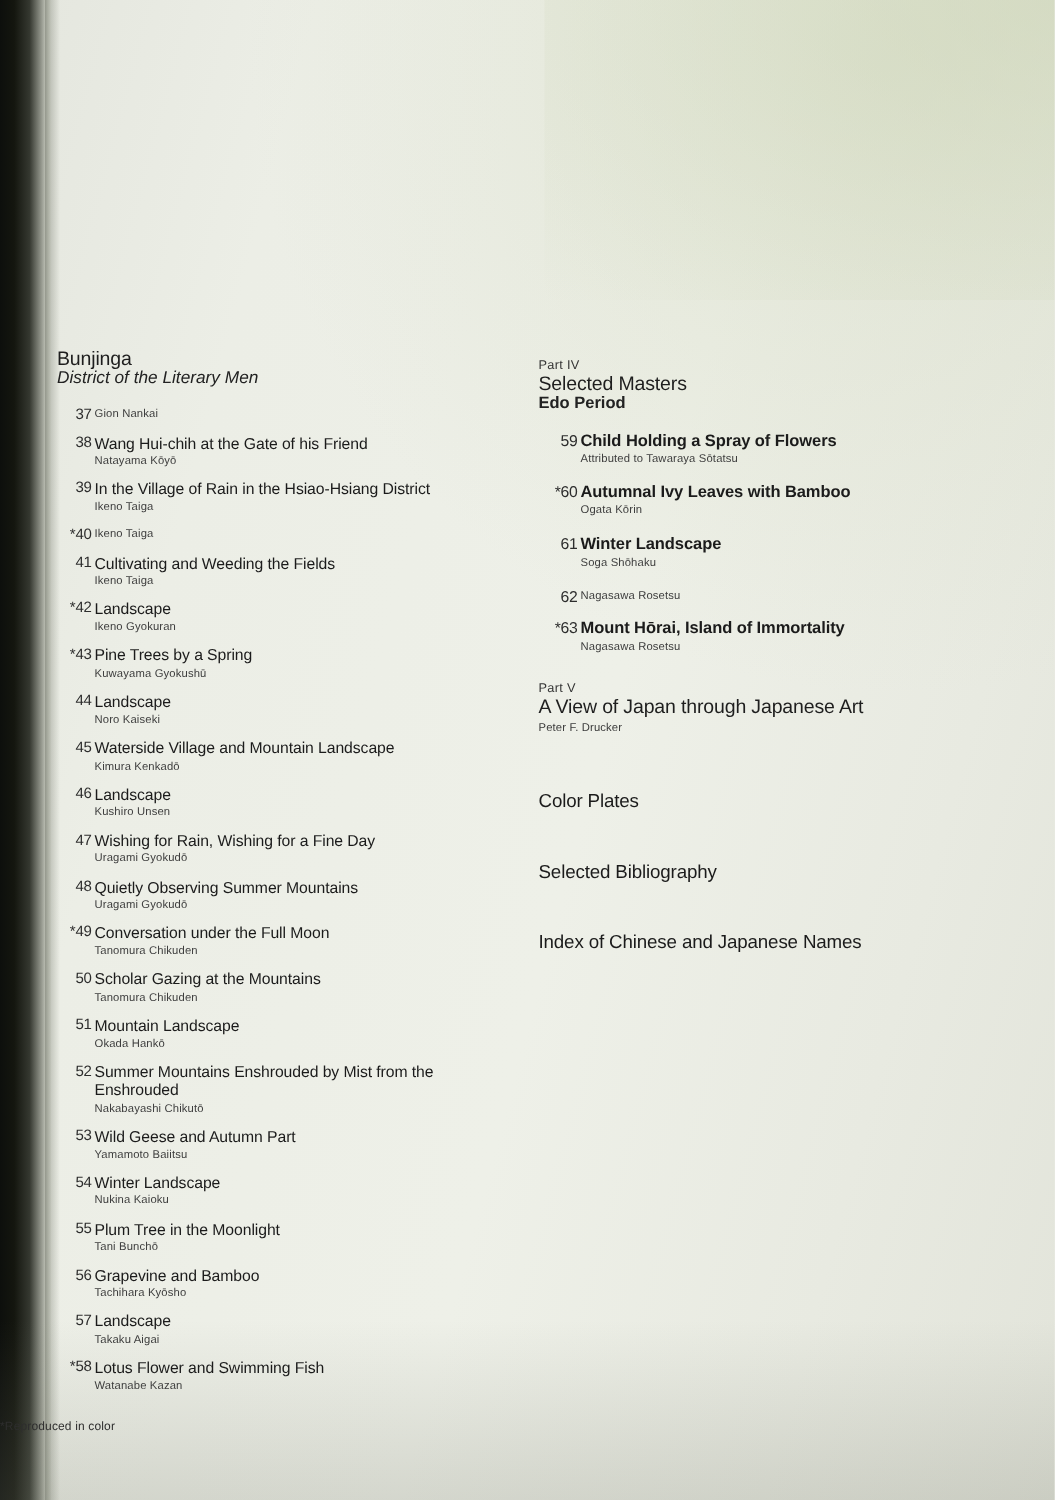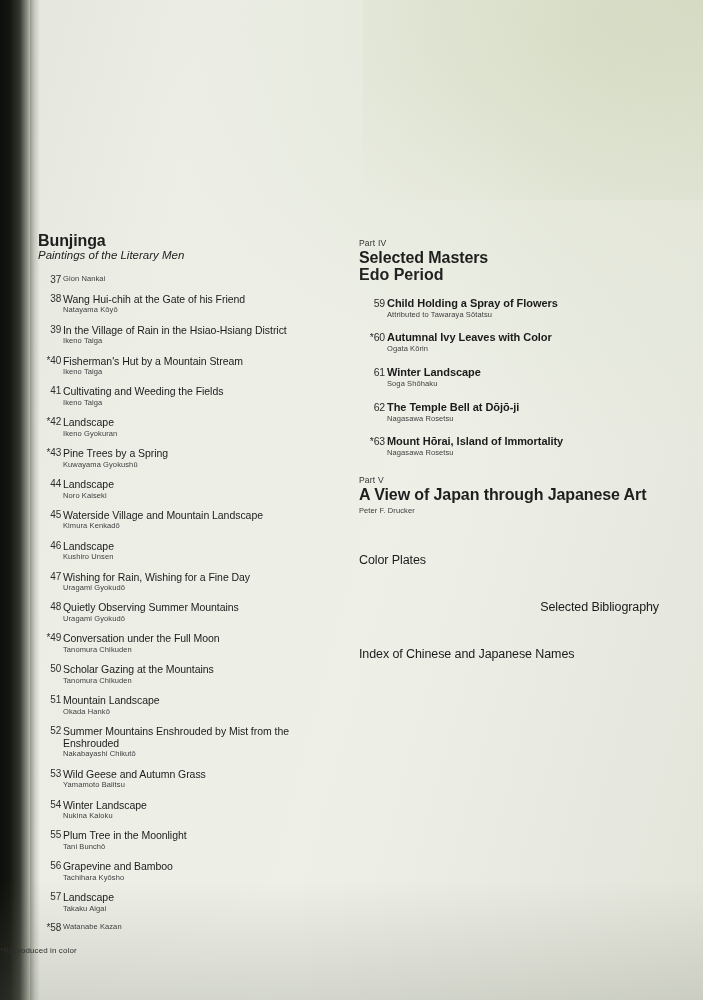--- a/index.html
+++ b/index.html
@@ -57,34 +57,34 @@
   .col-left { left: 38px; top: 232px; width: 300px; }
   .col-right { left: 359px; top: 238px; width: 300px; }
 
   .part-label {
     font-size: 8.5px;
     letter-spacing: 0.2px;
     color: #333;
     margin-bottom: 1px;
   }
   .part-title {
-    font-size: 16px;
-    font-weight: bold;
+    font-size: 13px;
+    font-weight: normal;
     line-height: 1.08;
     letter-spacing: -0.1px;
     color: #1e1e1e;
   }
   .part-sub {
     font-size: 11.5px;
     font-style: italic;
     line-height: 1.15;
     color: #222;
     margin-top: 0px;
   }
-  .part-sub.plain { font-style: normal; font-weight: bold; font-size: 16px; }
+  .part-sub.plain { font-style: normal; font-weight: bold; font-size: 11px; }
   .part-credit {
     font-size: 7.5px;
     color: #3a3a3a;
     margin-top: 2px;
     letter-spacing: 0.1px;
   }
 
   .entries { margin-top: 12px; }
   .entry {
     position: relative;
@@ -121,21 +121,21 @@
 
   .block2 { margin-top: 18px; }
   .section-head {
     font-size: 12.5px;
     font-weight: normal;
     color: #1b1b1b;
     margin-top: 0;
     letter-spacing: -0.1px;
   }
   .sp-1 { margin-top: 38px; }
-  .sp-2 { margin-top: 33px; text-align: right; }
+  .sp-2 { margin-top: 33px; }
   .sp-3 { margin-top: 33px; }
 
   .footnote {
     position: absolute;
     left: 0;
     top: 946px;
     width: 703px;
     text-align: left;
     font-size: 8px;
     color: #2e2e2e;
@@ -147,40 +147,39 @@
 
 <div class="page">
   <div class="binding">
     <div class="binding-inner"></div>
   </div>
   <div class="top-shade"></div>
   <div class="bottom-shade"></div>
 
   <div class="col col-left">
     <div class="part-title">Bunjinga</div>
-    <div class="part-sub">Paintings of the Literary Men</div>
+    <div class="part-sub">District of the Literary Men</div>
 
     <div class="entries entries-left">
       <div class="entry">
         <span class="num">37</span>
         <div class="art">Gion Nankai</div>
       </div>
       <div class="entry">
         <span class="num">38</span>
         <div class="ttl">Wang Hui-chih at the Gate of his Friend</div>
         <div class="art">Natayama Kōyō</div>
       </div>
       <div class="entry">
         <span class="num">39</span>
         <div class="ttl">In the Village of Rain in the Hsiao-Hsiang District</div>
         <div class="art">Ikeno Taiga</div>
       </div>
       <div class="entry">
         <span class="num">*40</span>
-        <div class="ttl">Fisherman's Hut by a Mountain Stream</div>
         <div class="art">Ikeno Taiga</div>
       </div>
       <div class="entry">
         <span class="num">41</span>
         <div class="ttl">Cultivating and Weeding the Fields</div>
         <div class="art">Ikeno Taiga</div>
       </div>
       <div class="entry">
         <span class="num">*42</span>
         <div class="ttl">Landscape</div>
@@ -231,21 +230,21 @@
         <div class="ttl">Mountain Landscape</div>
         <div class="art">Okada Hankō</div>
       </div>
       <div class="entry">
         <span class="num">52</span>
         <div class="ttl">Summer Mountains Enshrouded by Mist from the Enshrouded</div>
         <div class="art">Nakabayashi Chikutō</div>
       </div>
       <div class="entry">
         <span class="num">53</span>
-        <div class="ttl">Wild Geese and Autumn Grass</div>
+        <div class="ttl">Wild Geese and Autumn Part</div>
         <div class="art">Yamamoto Baiitsu</div>
       </div>
       <div class="entry">
         <span class="num">54</span>
         <div class="ttl">Winter Landscape</div>
         <div class="art">Nukina Kaioku</div>
       </div>
       <div class="entry">
         <span class="num">55</span>
         <div class="ttl">Plum Tree in the Moonlight</div>
@@ -256,49 +255,49 @@
         <div class="ttl">Grapevine and Bamboo</div>
         <div class="art">Tachihara Kyōsho</div>
       </div>
       <div class="entry">
         <span class="num">57</span>
         <div class="ttl">Landscape</div>
         <div class="art">Takaku Aigai</div>
       </div>
       <div class="entry">
         <span class="num">*58</span>
+        <div class="ttl">Lotus Flower and Swimming Fish</div>
         <div class="art">Watanabe Kazan</div>
       </div>
     </div>
   </div>
 
   <div class="col col-right">
     <div class="part-label">Part IV</div>
     <div class="part-title">Selected Masters</div>
     <div class="part-sub plain">Edo Period</div>
 
     <div class="entries entries-right">
       <div class="entry">
         <span class="num">59</span>
         <div class="ttl">Child Holding a Spray of Flowers</div>
         <div class="art">Attributed to Tawaraya Sōtatsu</div>
       </div>
       <div class="entry">
         <span class="num">*60</span>
-        <div class="ttl">Autumnal Ivy Leaves with Color</div>
+        <div class="ttl">Autumnal Ivy Leaves with Bamboo</div>
         <div class="art">Ogata Kōrin</div>
       </div>
       <div class="entry">
         <span class="num">61</span>
         <div class="ttl">Winter Landscape</div>
         <div class="art">Soga Shōhaku</div>
       </div>
       <div class="entry">
         <span class="num">62</span>
-        <div class="ttl">The Temple Bell at Dōjō-ji</div>
         <div class="art">Nagasawa Rosetsu</div>
       </div>
       <div class="entry">
         <span class="num">*63</span>
         <div class="ttl">Mount Hōrai, Island of Immortality</div>
         <div class="art">Nagasawa Rosetsu</div>
       </div>
     </div>
 
     <div class="block2">

